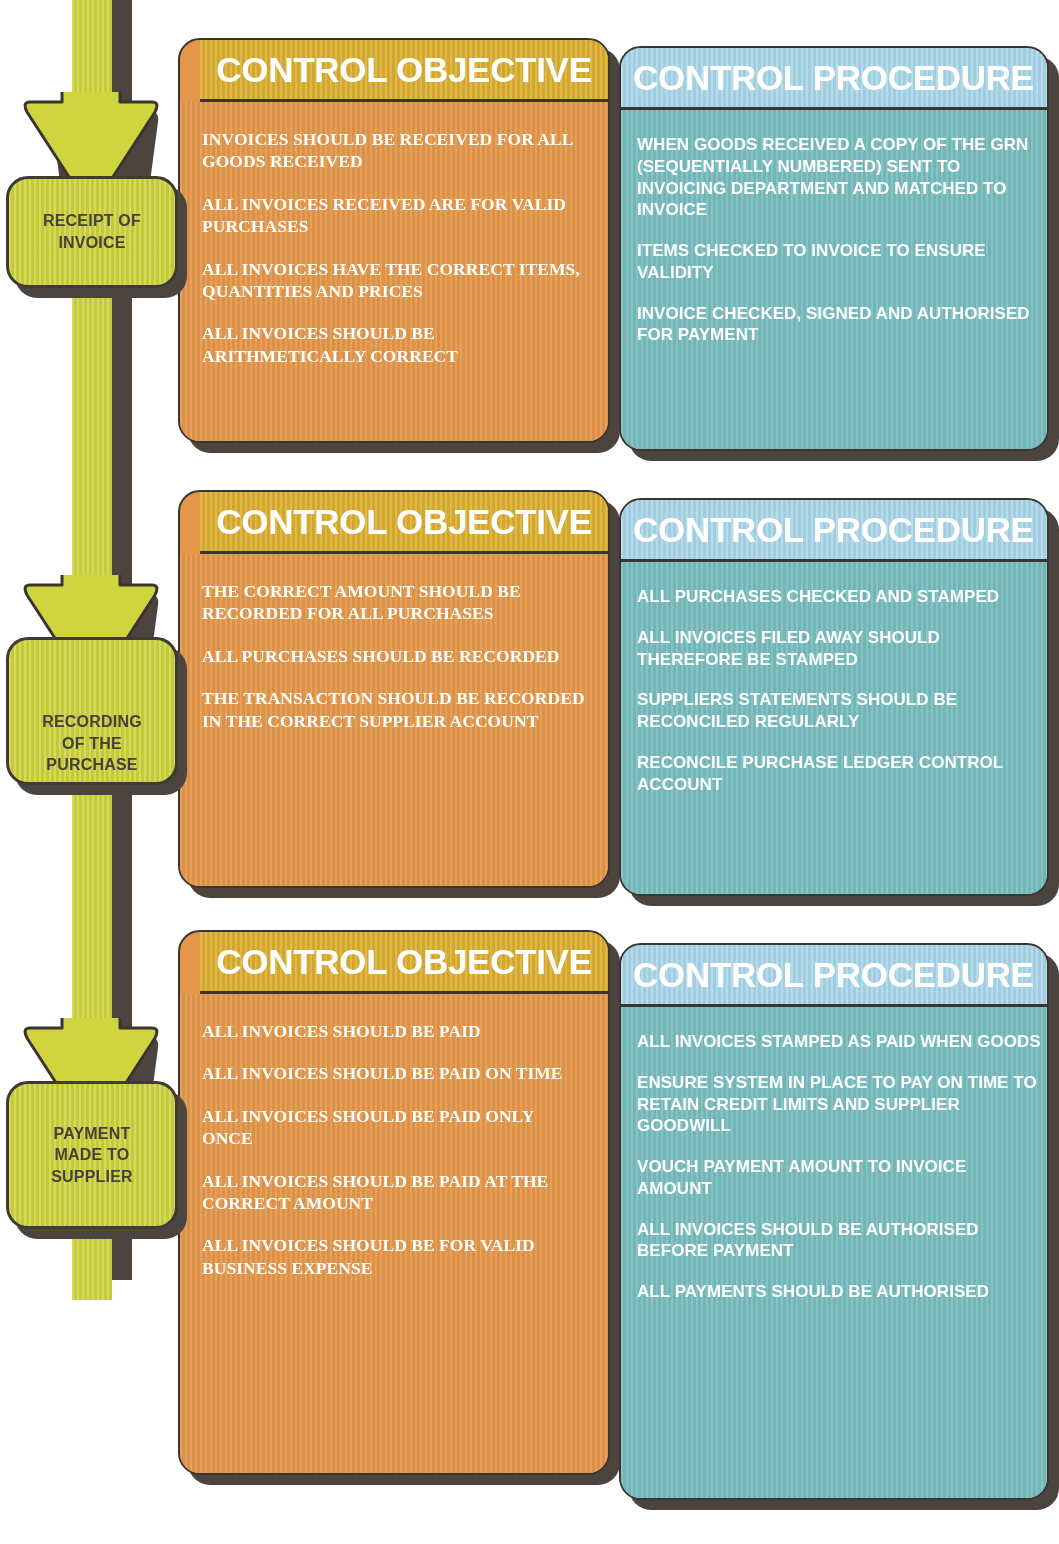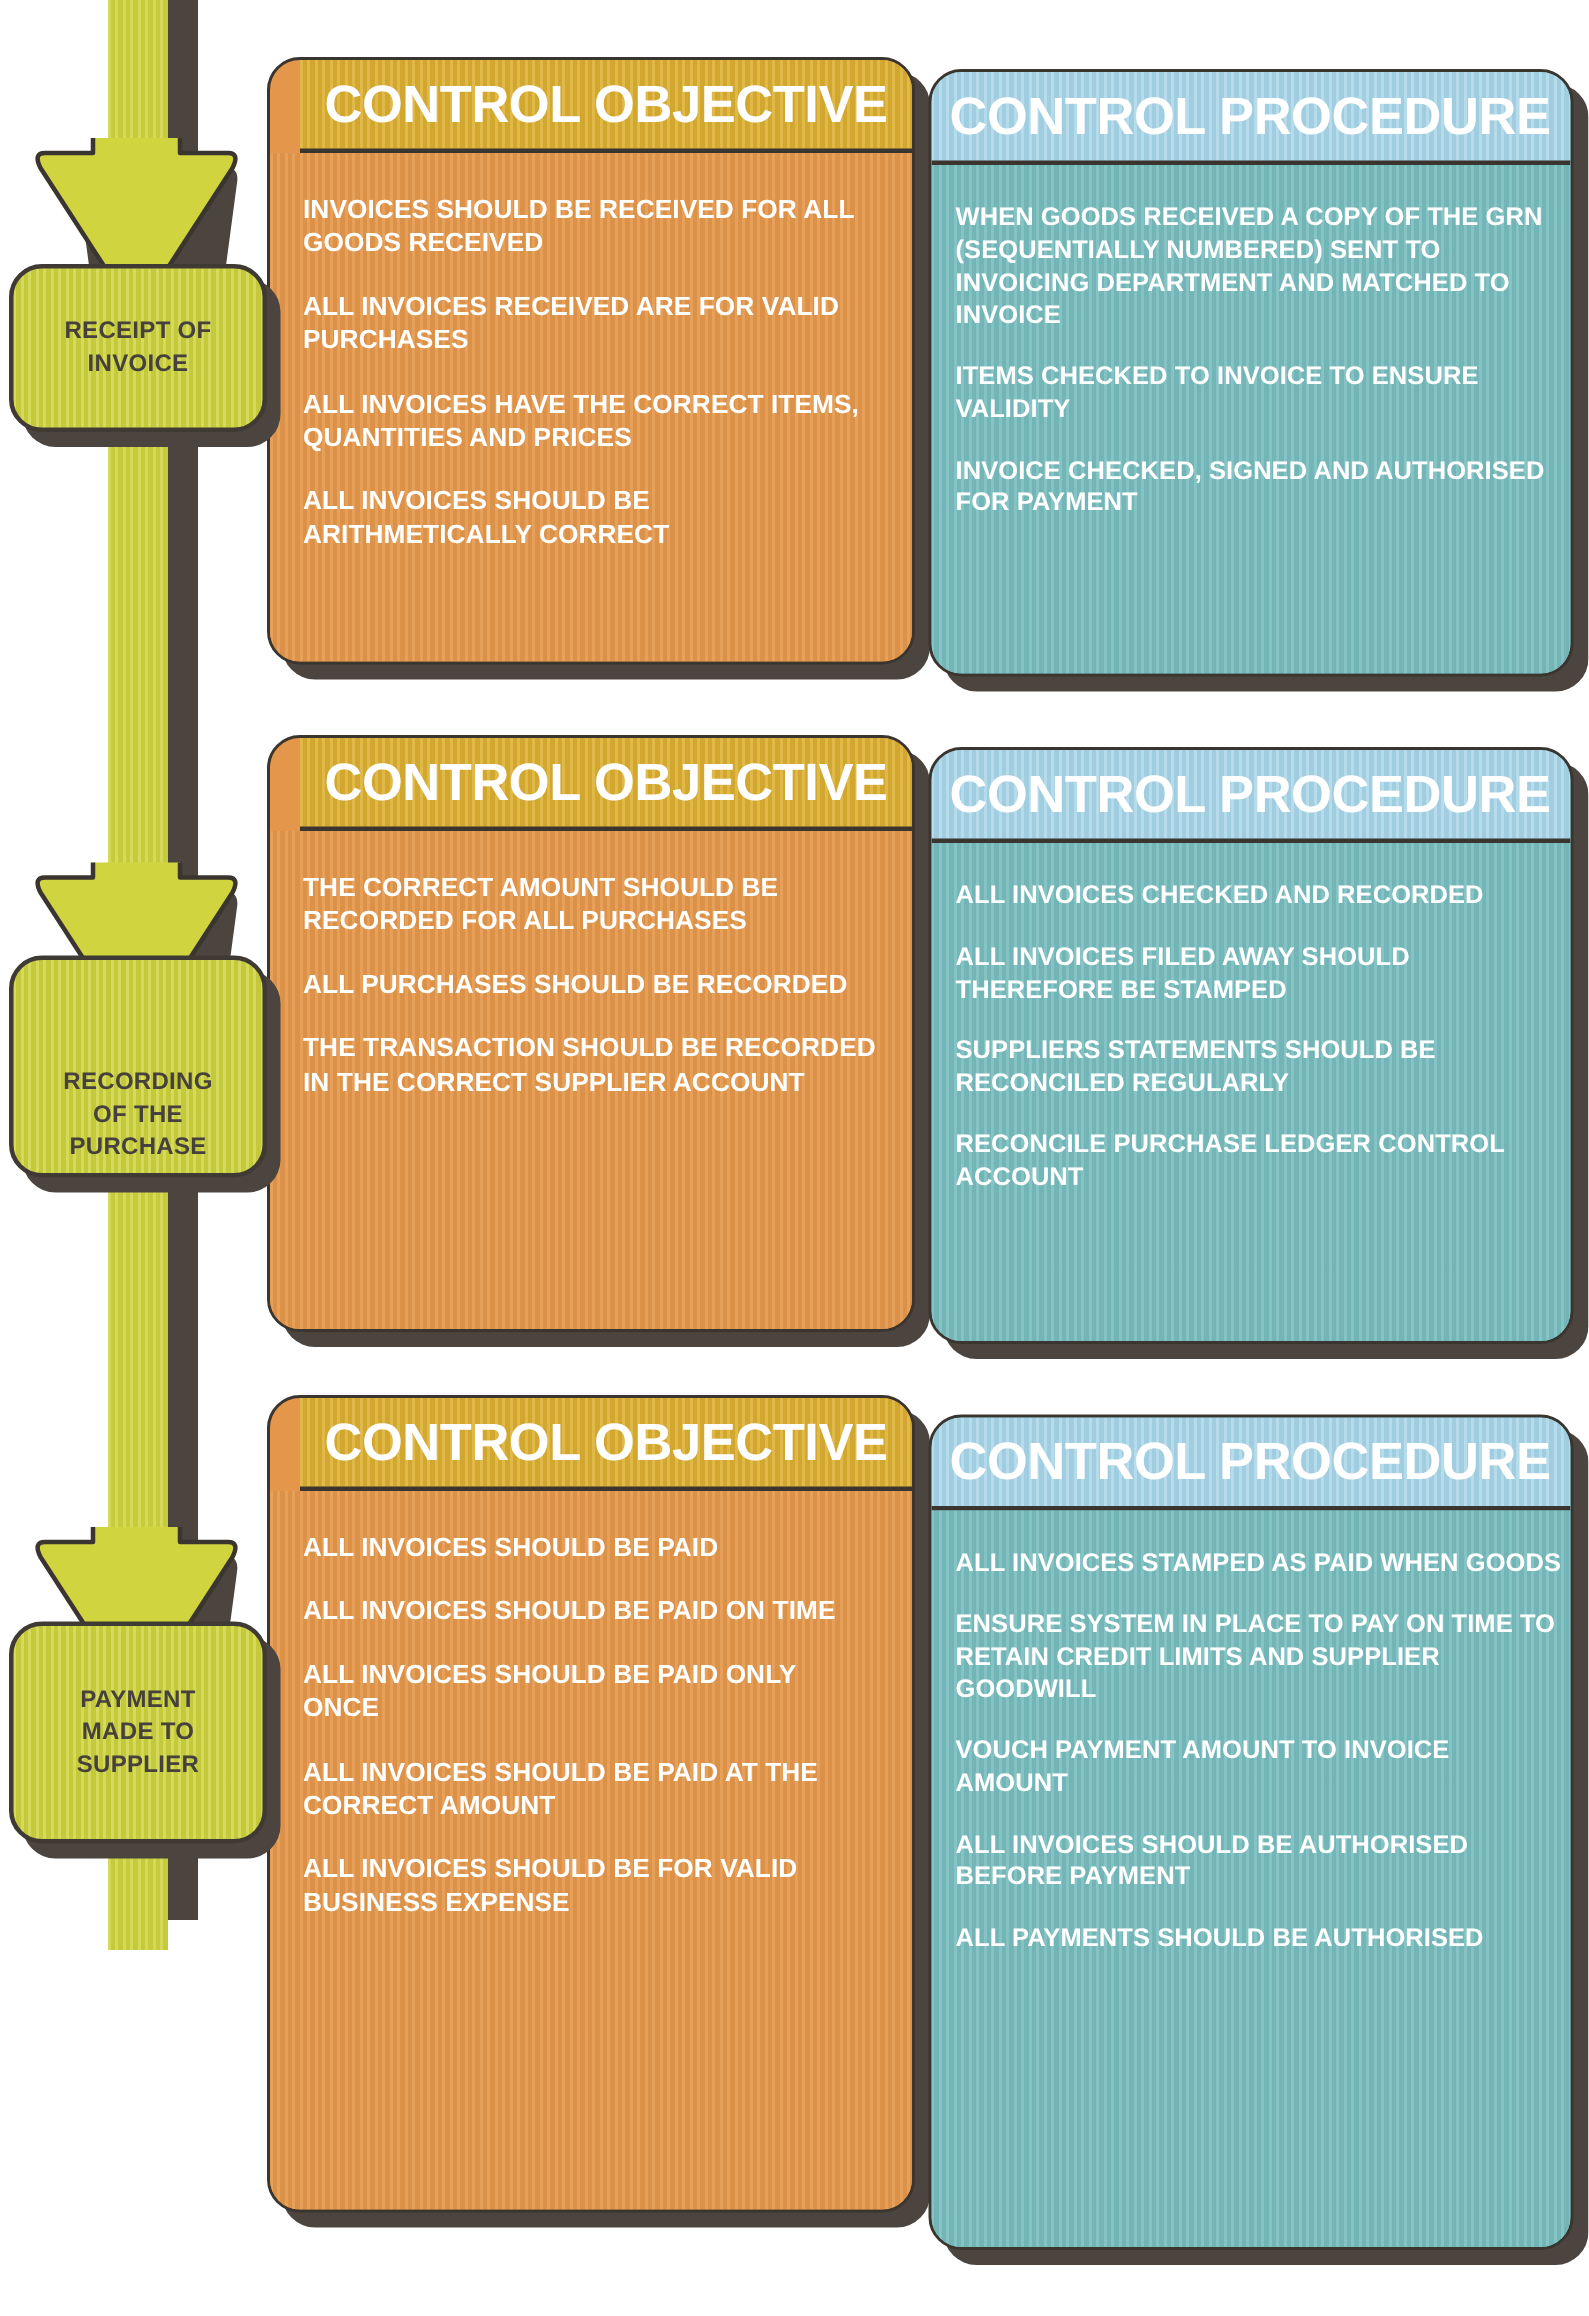--- a/index.html
+++ b/index.html
@@ -152,21 +152,21 @@
   .panel-objective .panel-body {
     background: #e4974a;
     background-image: repeating-linear-gradient(
       to right,
       rgba(255,255,255,0.085) 0px,
       rgba(255,255,255,0.085) 2px,
       rgba(0,0,0,0.04) 2px,
       rgba(0,0,0,0.04) 5px);
     height: calc(100% - 62px);
   }
-  .panel-objective .panel-body { padding-left: 22px; }
+  .panel-objective .panel-body { padding-left: 22px; font-family: Liberation Serif, serif; }
 
   
   .panel-procedure {
     width: 430px;
     left: 619px;
     z-index: 4;
     background: #77bcbd;
   }
   .panel-procedure .panel-head {
     background: #a6d4e7;
@@ -273,21 +273,21 @@
       <div class="panel-item">ALL PURCHASES SHOULD BE RECORDED</div>
       <div class="panel-item">THE TRANSACTION SHOULD BE RECORDED IN THE CORRECT SUPPLIER ACCOUNT</div>
     </div>
   </div>
 
   <div class="panel panel-procedure" style="top:498px; height:398px;">
     <div class="panel-head">
       <div class="panel-title">CONTROL PROCEDURE</div>
     </div>
     <div class="panel-body">
-      <div class="panel-item">ALL INVOICES CHECKED AND RECORDED</div>
+      <div class="panel-item">ALL PURCHASES CHECKED AND STAMPED</div>
       <div class="panel-item">ALL INVOICES FILED AWAY SHOULD THEREFORE BE STAMPED</div>
       <div class="panel-item">SUPPLIERS STATEMENTS SHOULD BE RECONCILED REGULARLY</div>
       <div class="panel-item">RECONCILE PURCHASE LEDGER CONTROL ACCOUNT</div>
     </div>
   </div>
 
   <div class="panel panel-objective" style="top:930px; height:545px;">
     <div class="panel-head">
       <div class="panel-title">CONTROL OBJECTIVE</div>
     </div>

